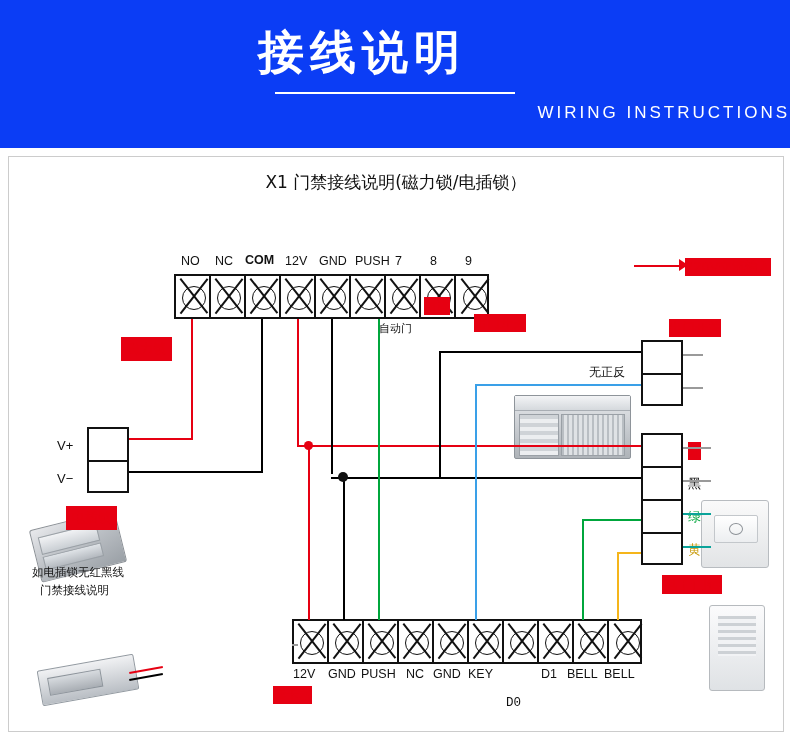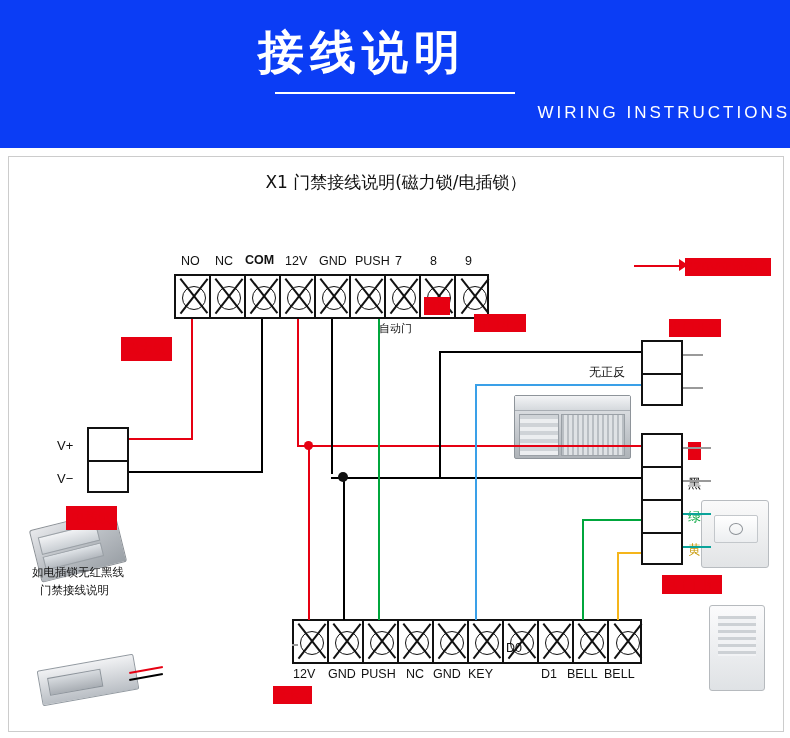--- a/index.html
+++ b/index.html
@@ -318,21 +318,21 @@
         <div class="x"></div>
         <div class="ring"></div>
       </div>
   </div>
   <div class="lbl en" style="left:284px;top:510px;">12V</div>
   <div class="lbl en" style="left:319px;top:510px;">GND</div>
   <div class="lbl en" style="left:352px;top:510px;">PUSH</div>
   <div class="lbl en" style="left:397px;top:510px;">NC</div>
   <div class="lbl en" style="left:424px;top:510px;">GND</div>
   <div class="lbl en" style="left:459px;top:510px;">KEY</div>
-  <div class="lbl en" style="left:497px;top:484px;">D0</div>
+  <div class="lbl en" style="left:497px;top:539px;font-family:Liberation Mono, monospace;">D0</div>
   <div class="lbl en" style="left:532px;top:510px;">D1</div>
   <div class="lbl en" style="left:558px;top:510px;">BELL</div>
   <div class="lbl en" style="left:595px;top:510px;">BELL</div>
 
   <div class="lbl red" style="left:264px;top:529px;font-size:13px;">读卡器</div>
 
   <div class="wire v red" style="left:182px;top:162px;height:120px;"></div>
   <div class="wire h red" style="left:120px;top:281px;width:64px;"></div>
 
   <div class="wire v" style="left:252px;top:162px;height:153px;"></div>

